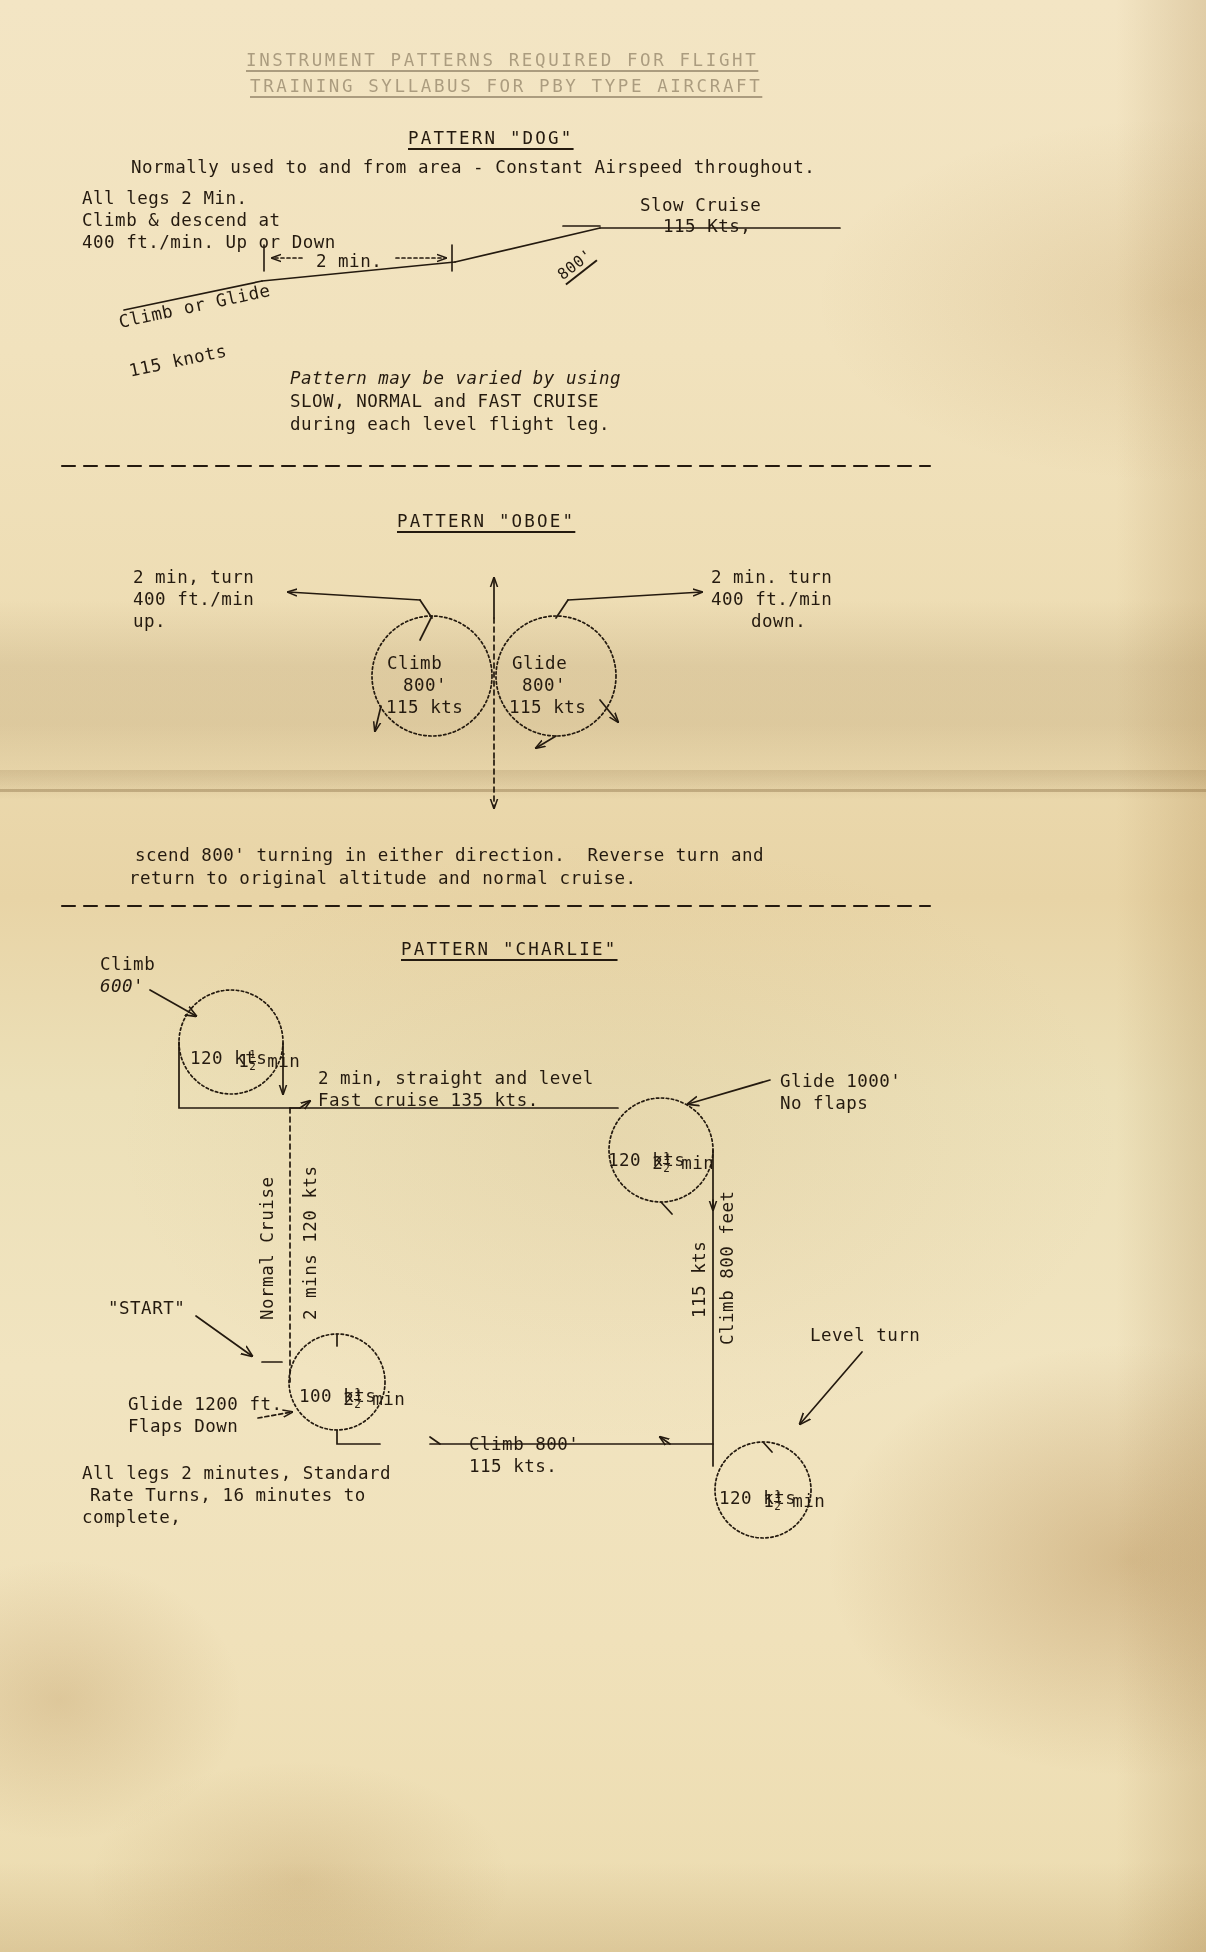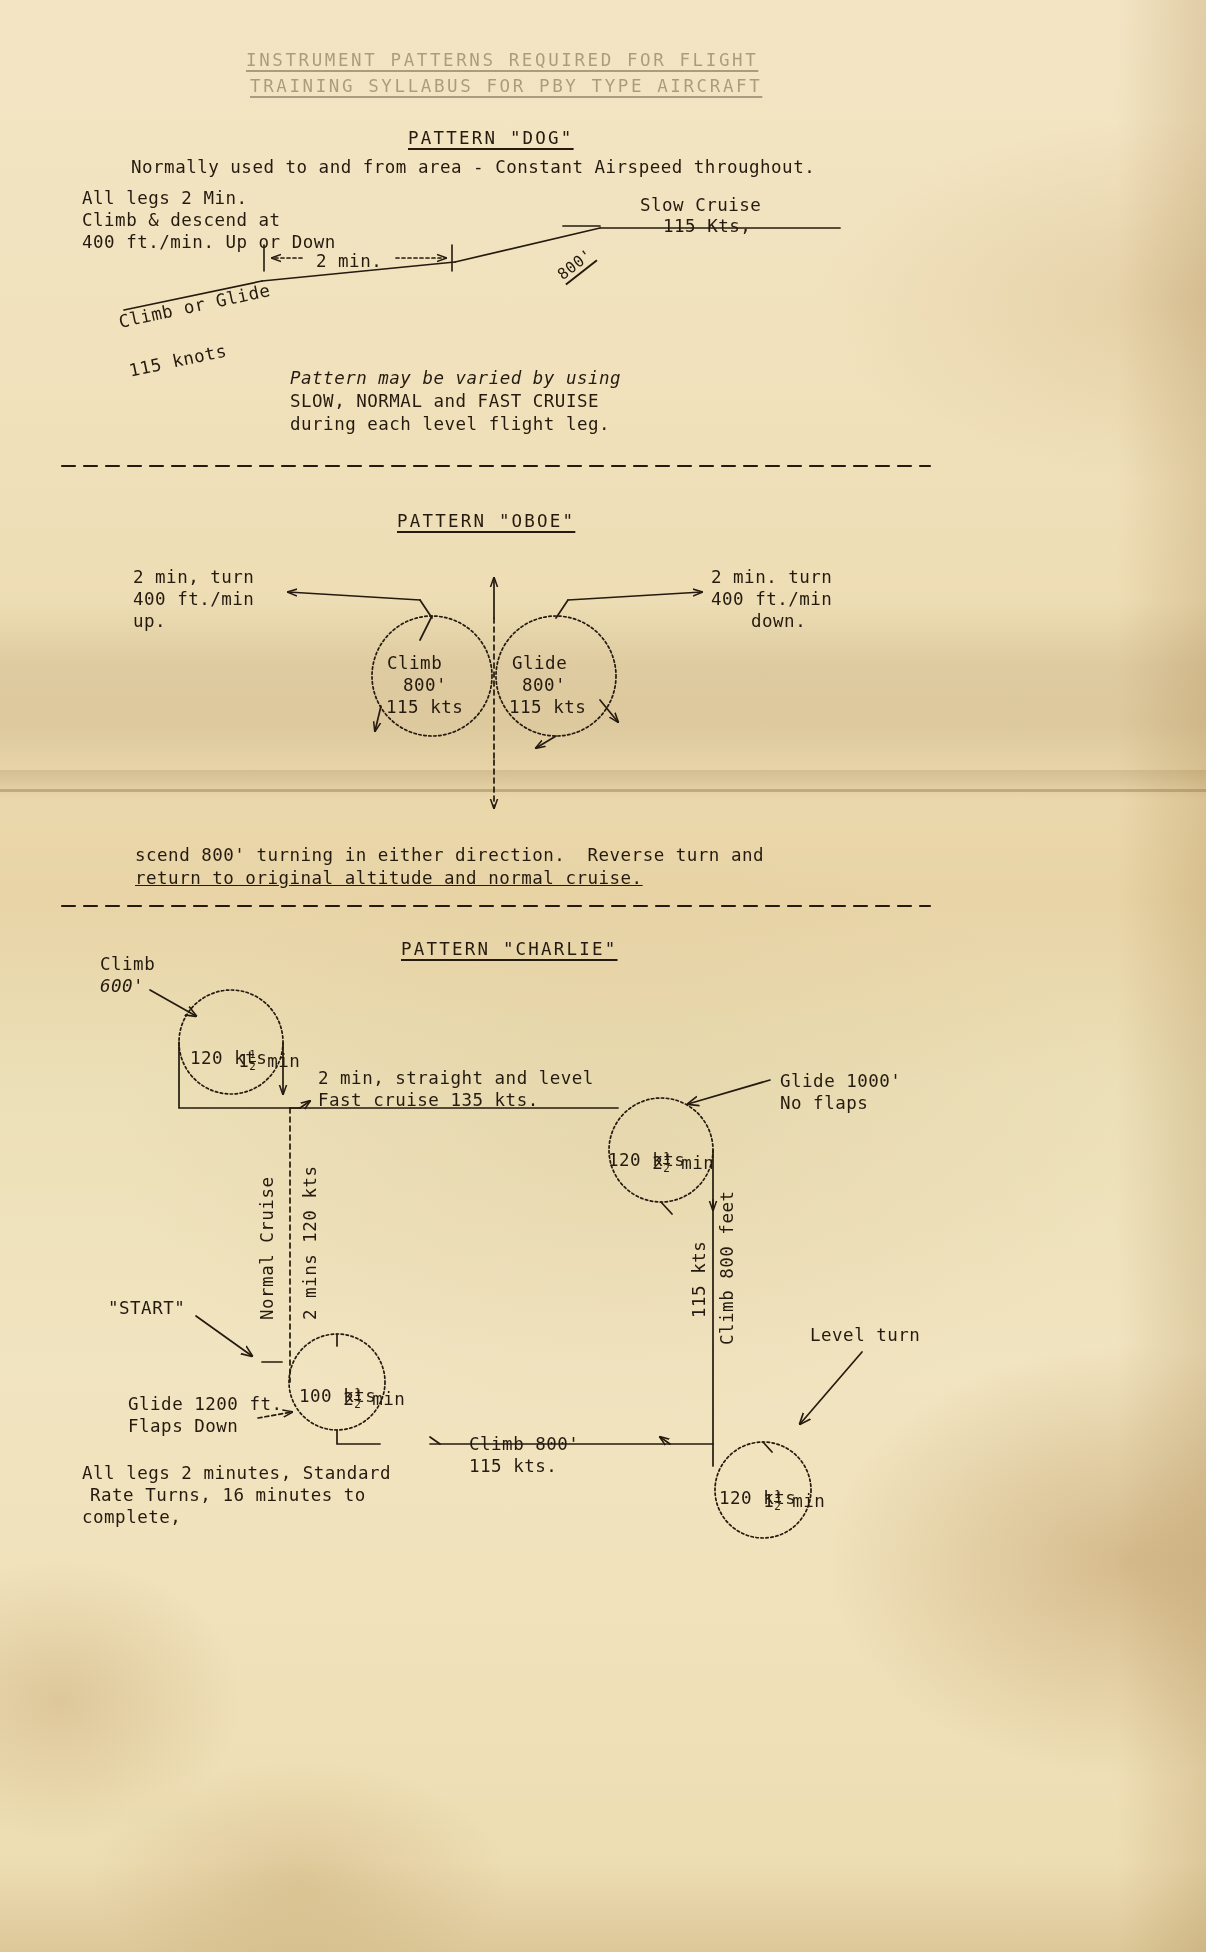--- a/index.html
+++ b/index.html
@@ -102,21 +102,21 @@
 
   <div class="tx f17 ink" style="left:387px;top:651px;">Climb</div>
   <div class="tx f17 ink" style="left:403px;top:673px;">800'</div>
   <div class="tx f17 ink" style="left:386px;top:695px;">115 kts</div>
 
   <div class="tx f17 ink" style="left:512px;top:651px;">Glide</div>
   <div class="tx f17 ink" style="left:522px;top:673px;">800'</div>
   <div class="tx f17 ink" style="left:509px;top:695px;">115 kts</div>
 
   <div class="tx f17 ink" style="left:135px;top:843px;">scend 800' turning in either direction.  Reverse turn and</div>
-  <div class="tx f17 ink" style="left:135px;top:866px;text-decoration:underline;">return to original altitude and normal cruise.</div>
+  <div class="tx f17 ink" style="left:129px;top:866px;">return to original altitude and normal cruise.</div>
 
   <div class="tx f17 ink ul" style="left:401px;top:937px;letter-spacing:2.2px;">PATTERN "CHARLIE"</div>
 
   <div class="tx f17 ink" style="left:100px;top:952px;">Climb</div>
   <div class="tx f17 ink" style="left:100px;top:974px;font-style:italic;">600'</div>
 
   <div class="tx f17 ink" style="left:194px;top:1024px;">
     <span>1</span><span class="frac"><i>1</i><i>2</i></span> <span>min</span>
   </div>
   <div class="tx f17 ink" style="left:190px;top:1046px;">120 kts</div>

